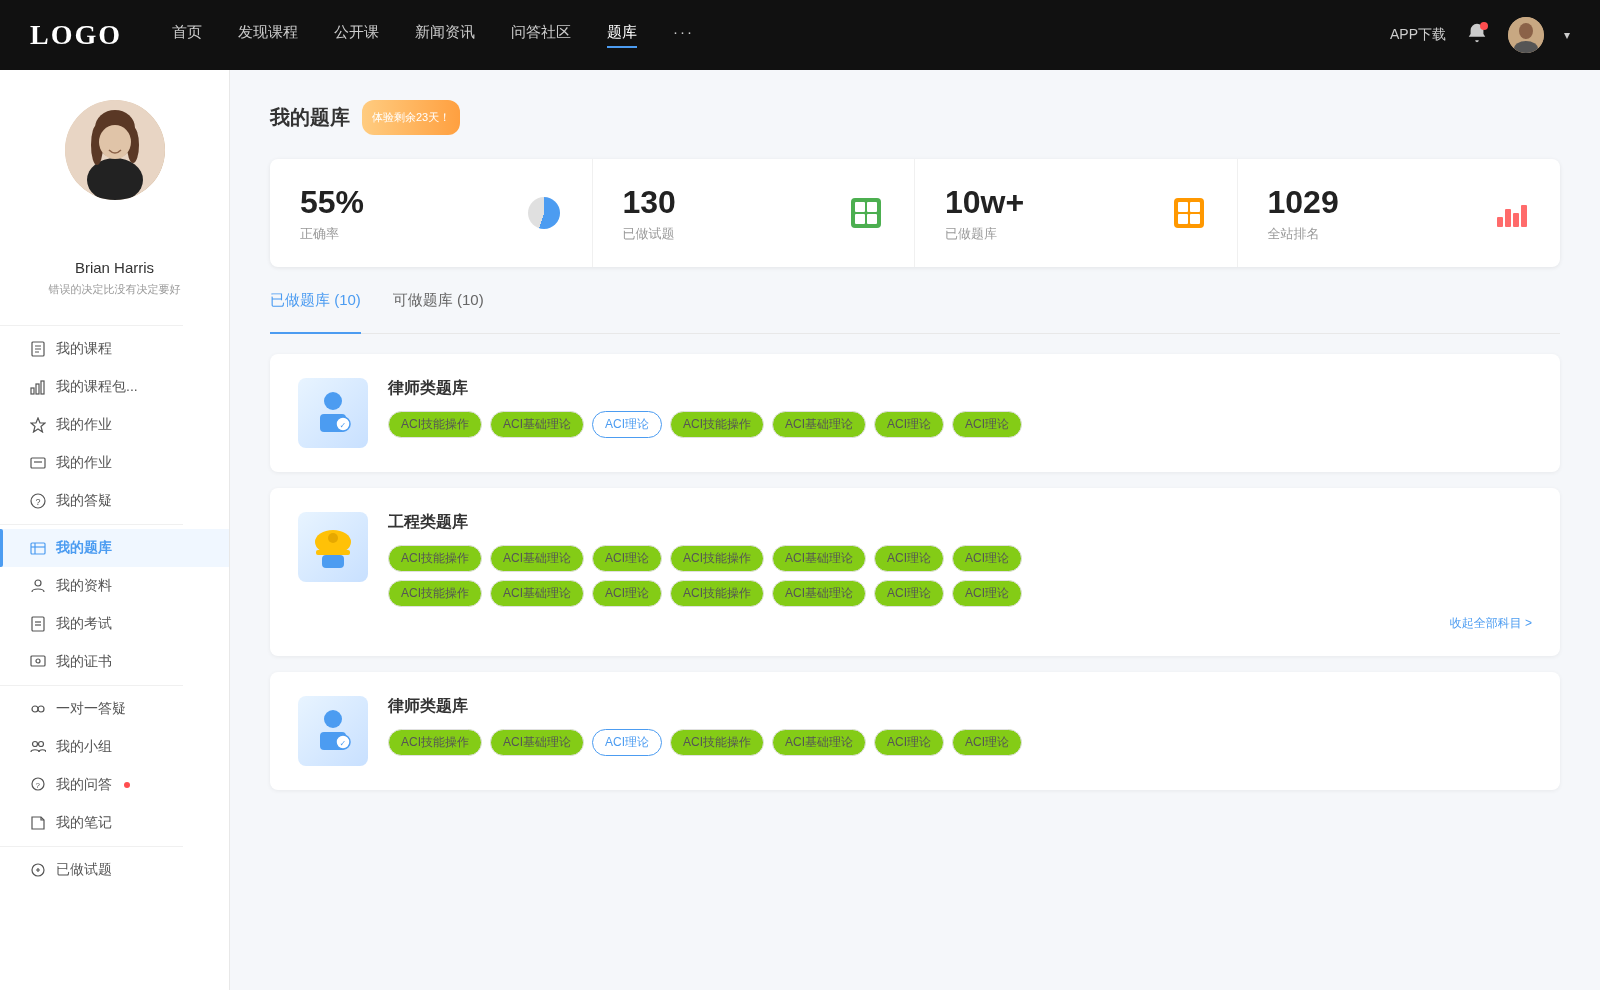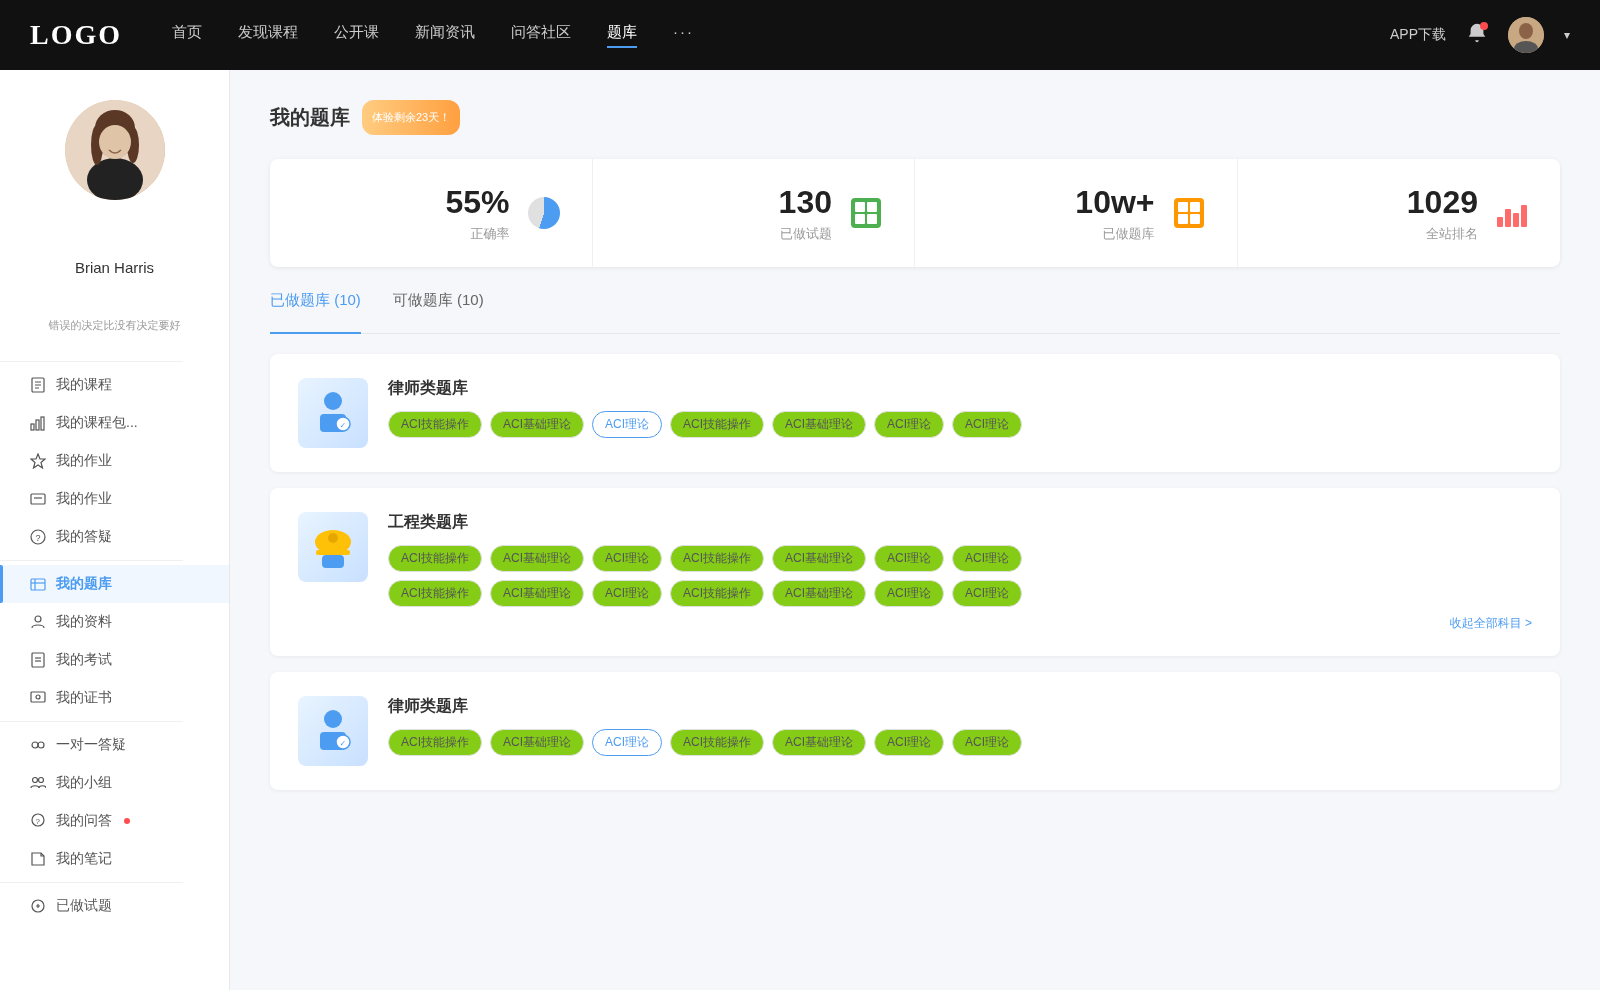--- a/index.html
+++ b/index.html
@@ -114,21 +114,20 @@
       font-weight: 500;
       margin-bottom: 6px;
       margin-top: 45px;
     }
     .sidebar-motto {
       font-size: 11px;
       color: #999;
       margin-bottom: 20px;
       text-align: center;
       padding: 0 10px;
-      margin-top: 36px;
     }
     .sidebar-divider {
       width: 80%;
       height: 1px;
       background: #f0f0f0;
       margin: 4px 0;
     }
     .sidebar-menu {
       width: 100%;
       list-style: none;
@@ -199,21 +198,20 @@
 
     
     .stats-row {
       display: grid;
       grid-template-columns: repeat(4, 1fr);
       gap: 0;
       background: #fff;
       border-radius: 8px;
       margin-bottom: 24px;
       box-shadow: 0 1px 4px rgba(0,0,0,0.08);
-      text-align: right;
     }
     .stat-card {
       padding: 24px 30px;
       border-right: 1px solid #f0f0f0;
       display: flex;
       align-items: center;
       gap: 16px;
     }
     .stat-card:last-child { border-right: none; }
     .stat-info { flex: 1; }

